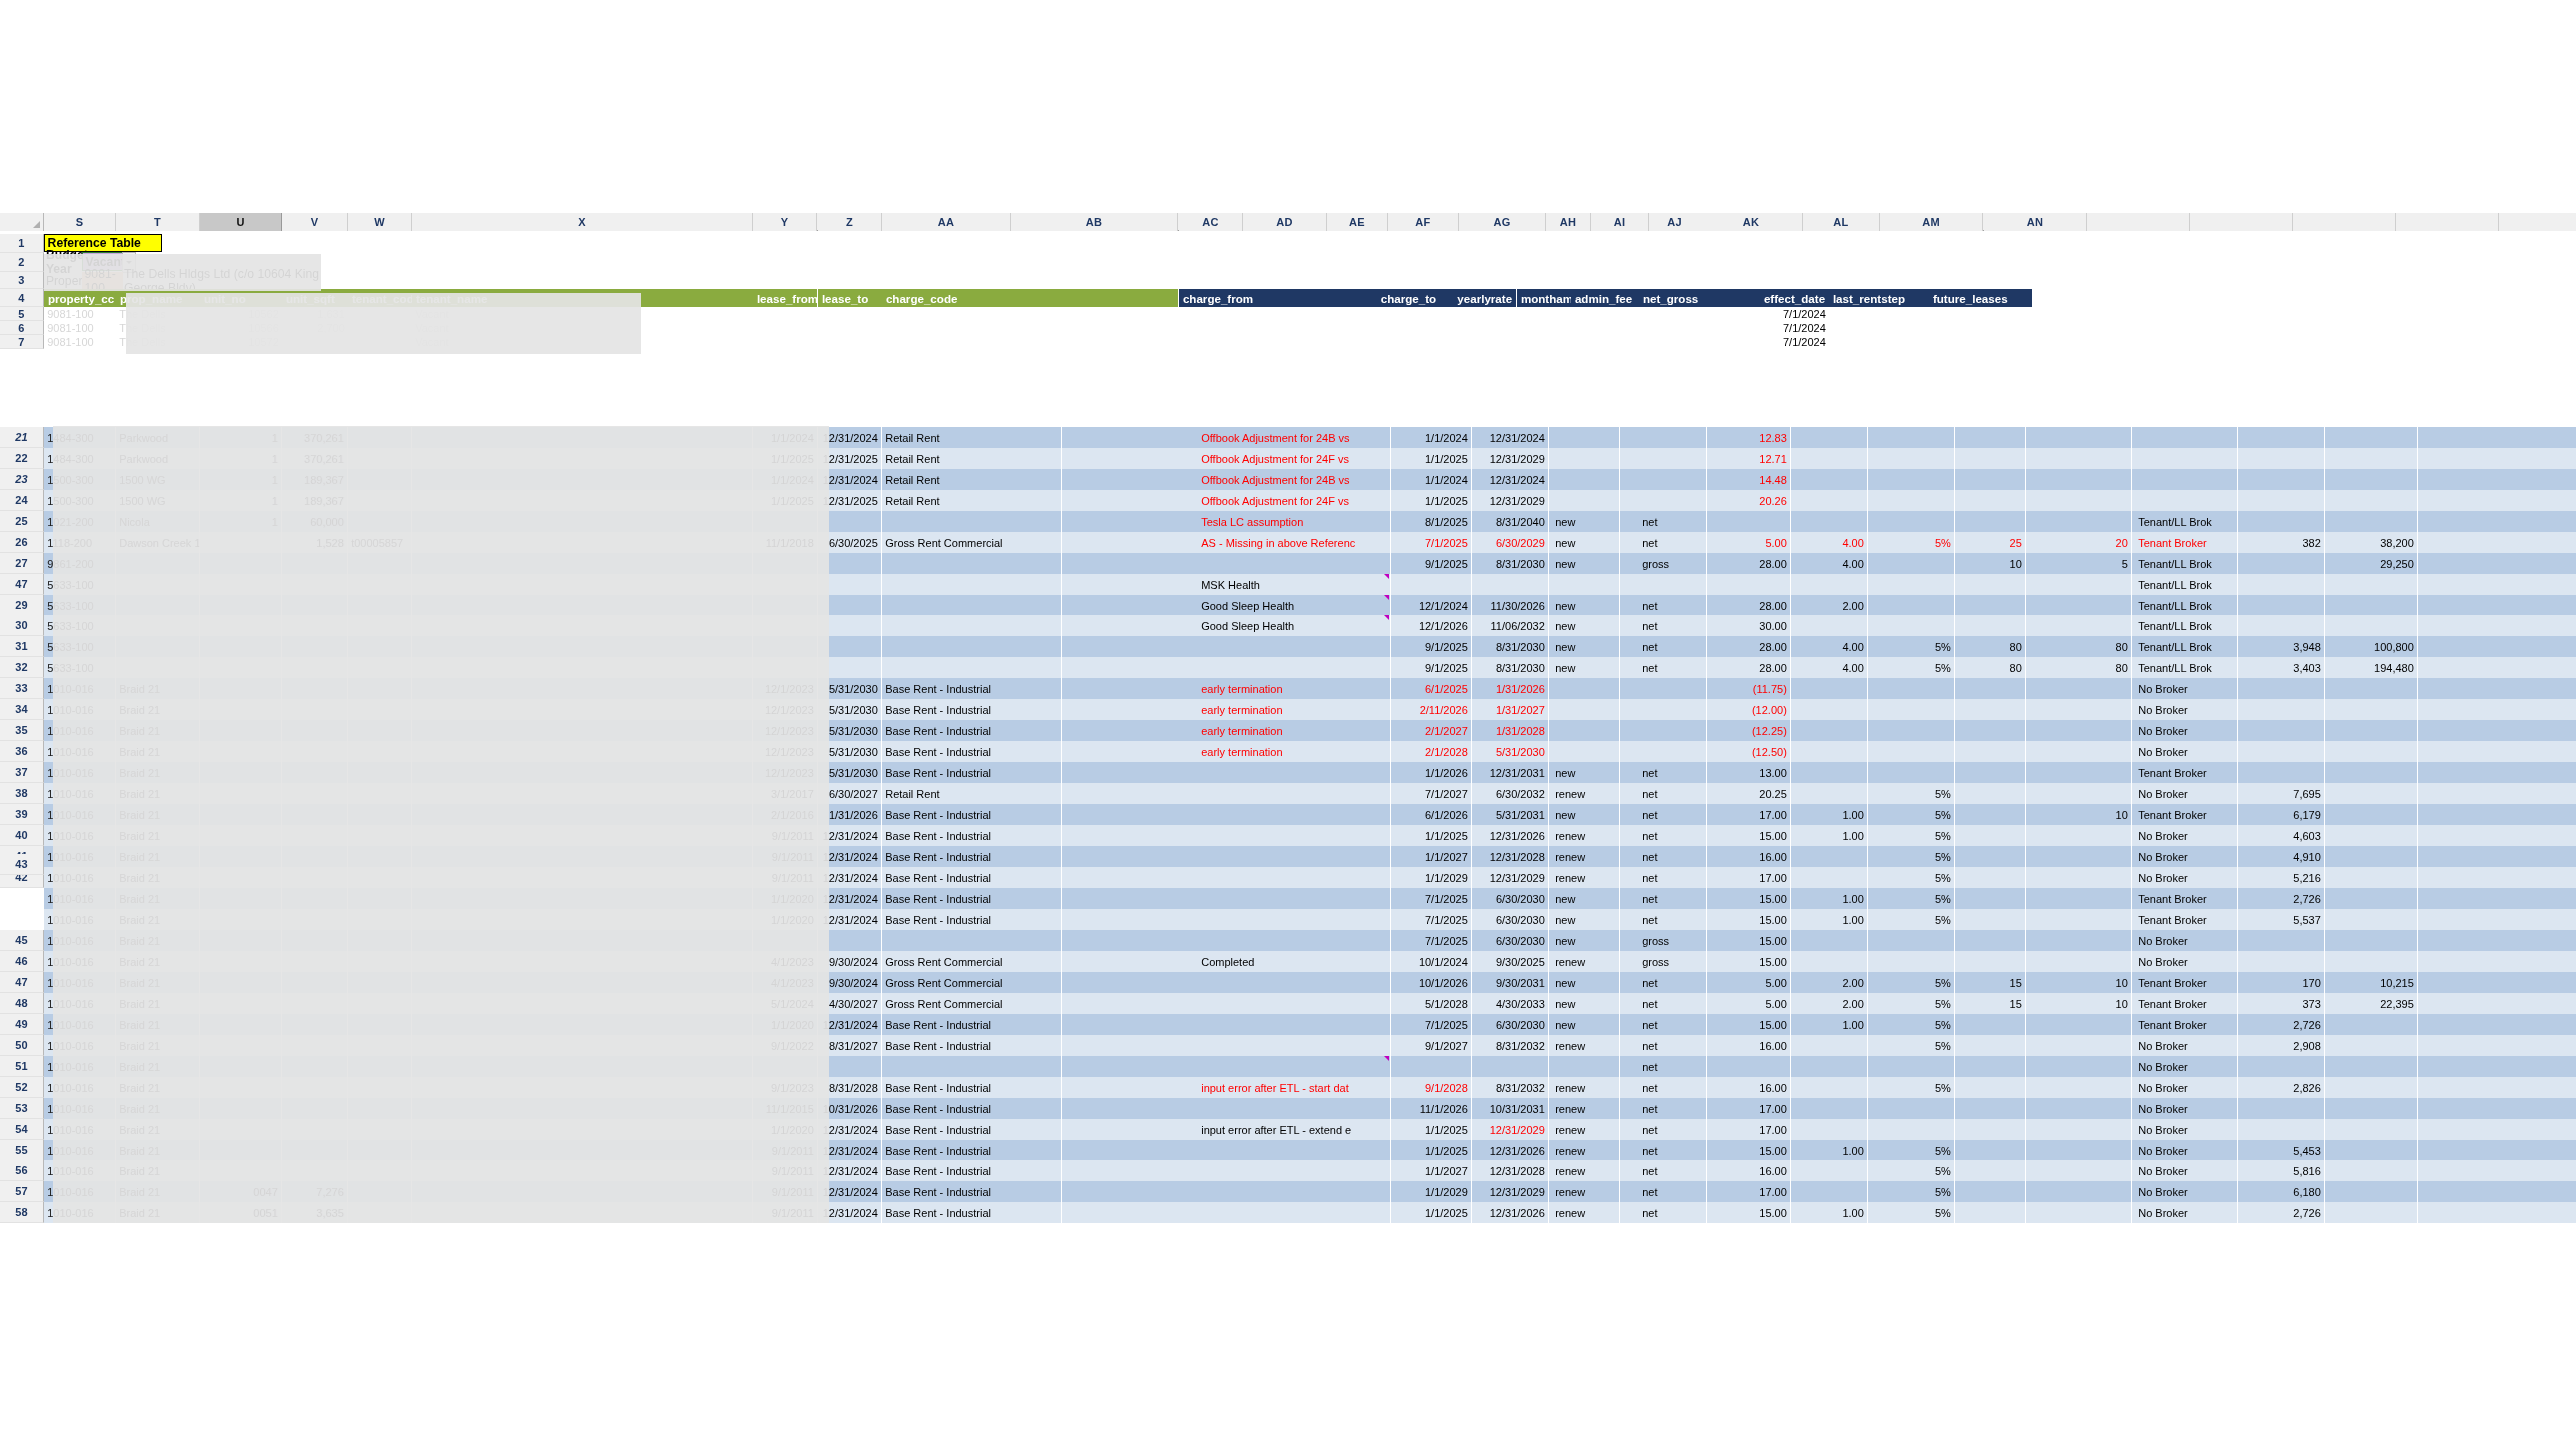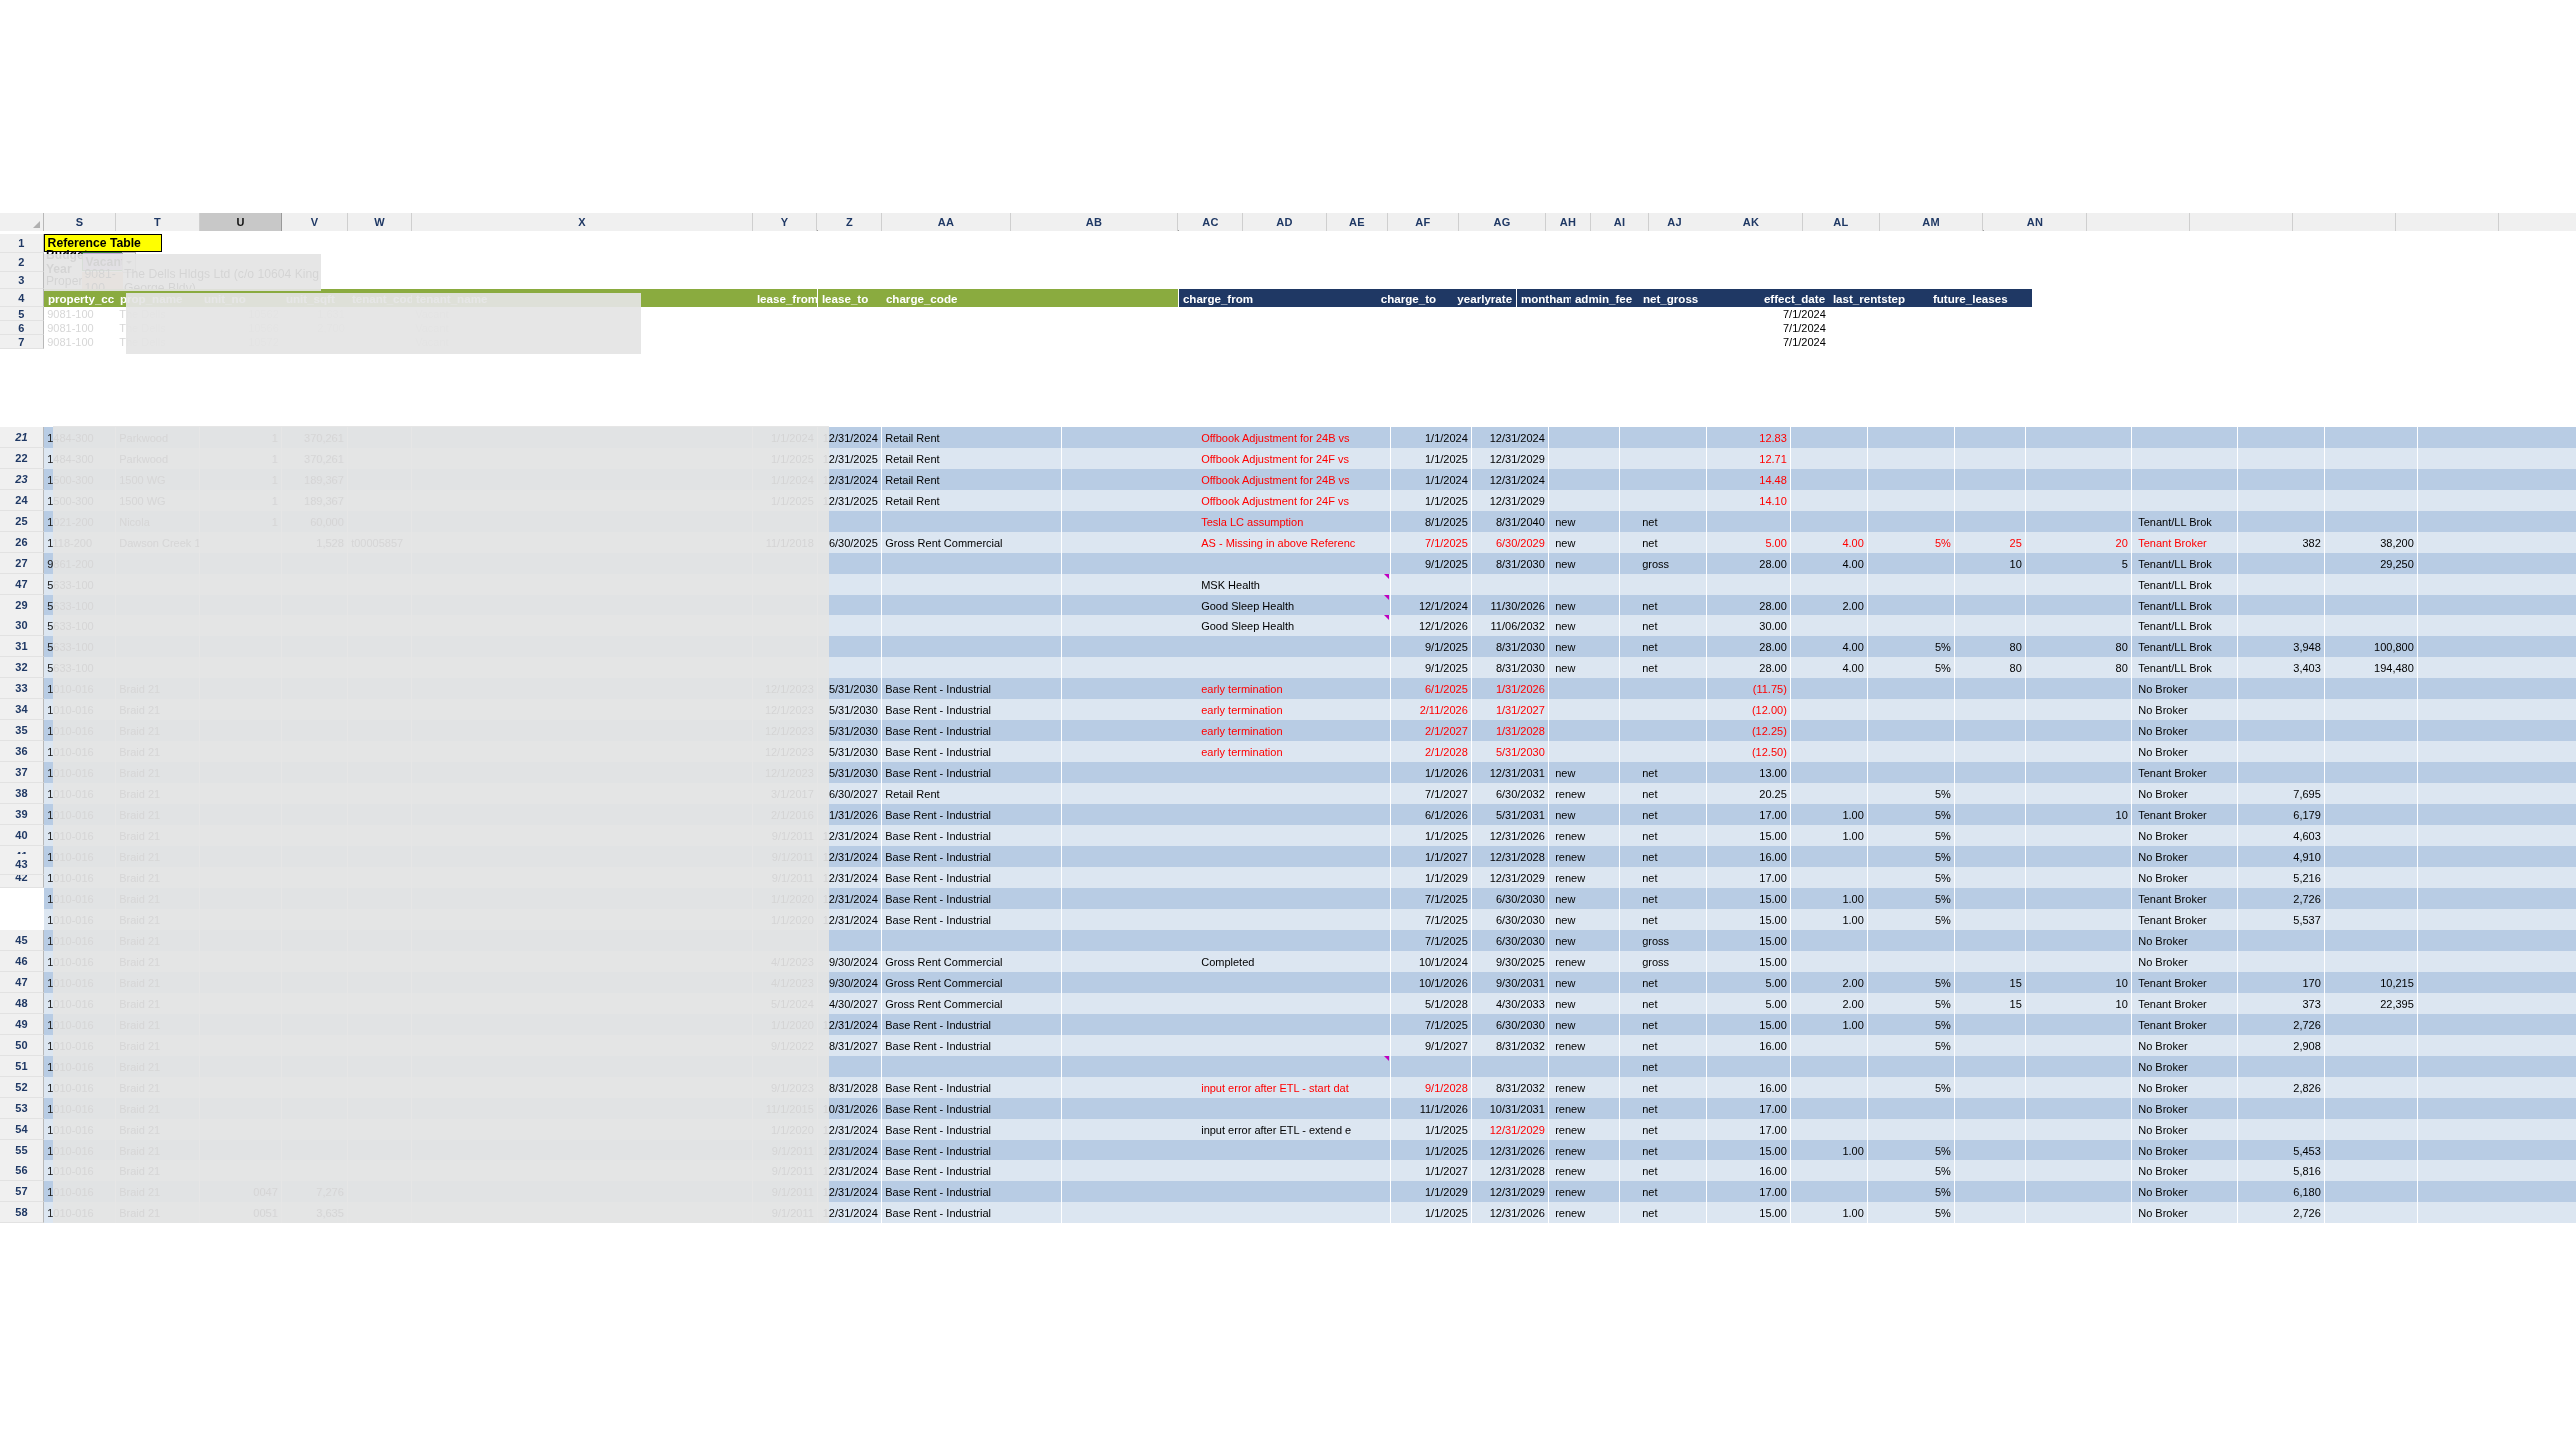--- a/index.html
+++ b/index.html
@@ -667,21 +667,21 @@
           <div class="dcell" style="left: 304px; width: 64px;"></div>
           <div class="dcell" style="left: 368px; width: 341px;"></div>
           <div class="dcell r" style="left: 710px; width: 64px;">1/1/2025</div>
           <div class="dcell r" style="left: 774px; width: 64px;">12/31/2025</div>
           <div class="dcell" style="left: 838px; width: 180px;">Retail Rent</div>
           <div class="dcell red" style="left: 1154px; width: 193px;">Offbook Adjustment for 24F vs</div>
           <div class="dcell r" style="left: 1360px; width: 68px;">1/1/2025</div>
           <div class="dcell r" style="left: 1428px; width: 77px;">12/31/2029</div>
           <div class="dcell" style="left: 1508px; width: 68px;"></div>
           <div class="dcell" style="left: 1595px; width: 68px;"></div>
-          <div class="dcell r red" style="left: 1666px; width: 81px;">14.10</div>
+          <div class="dcell r red" style="left: 1666px; width: 81px;">20.26</div>
           <div class="dcell r" style="left: 1753px; width: 71px;"></div>
           <div class="dcell r" style="left: 1827px; width: 84px;"></div>
           <div class="dcell r" style="left: 1914px; width: 68px;"></div>
           <div class="dcell r" style="left: 1985px; width: 103px;"></div>
           <div class="dcell" style="left: 2091px; width: 103px;"></div>
           <div class="dcell r" style="left: 2197px; width: 84px;"></div>
           <div class="dcell r" style="left: 2284px; width: 90px;"></div>
         </div>
         <div class="drow odd" style="top: 298px; height: 21px;">
           <div class="dcell" style="left: 0px; width: 72px;">1021-200</div>

